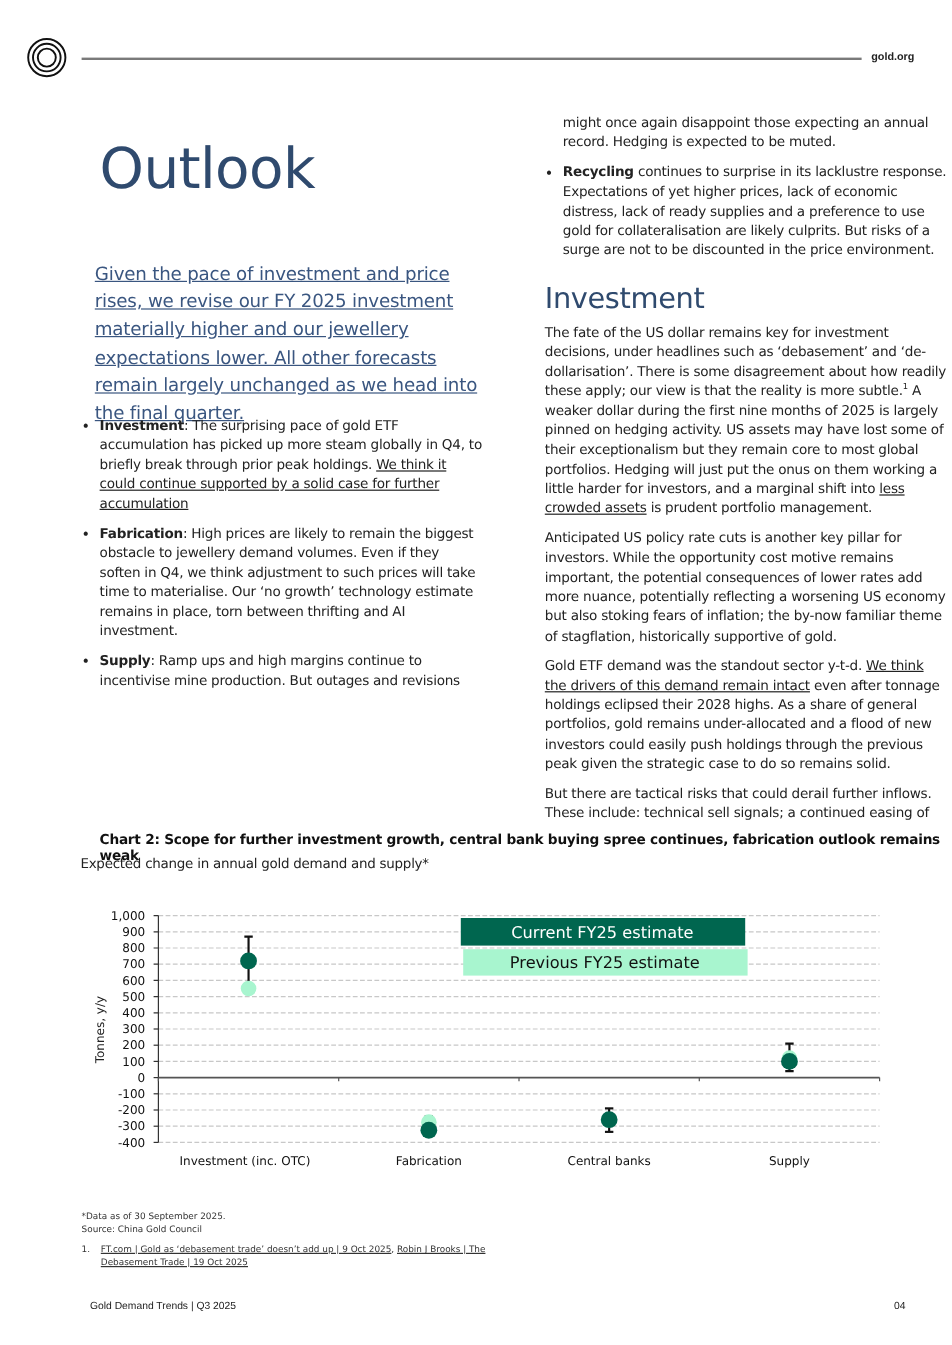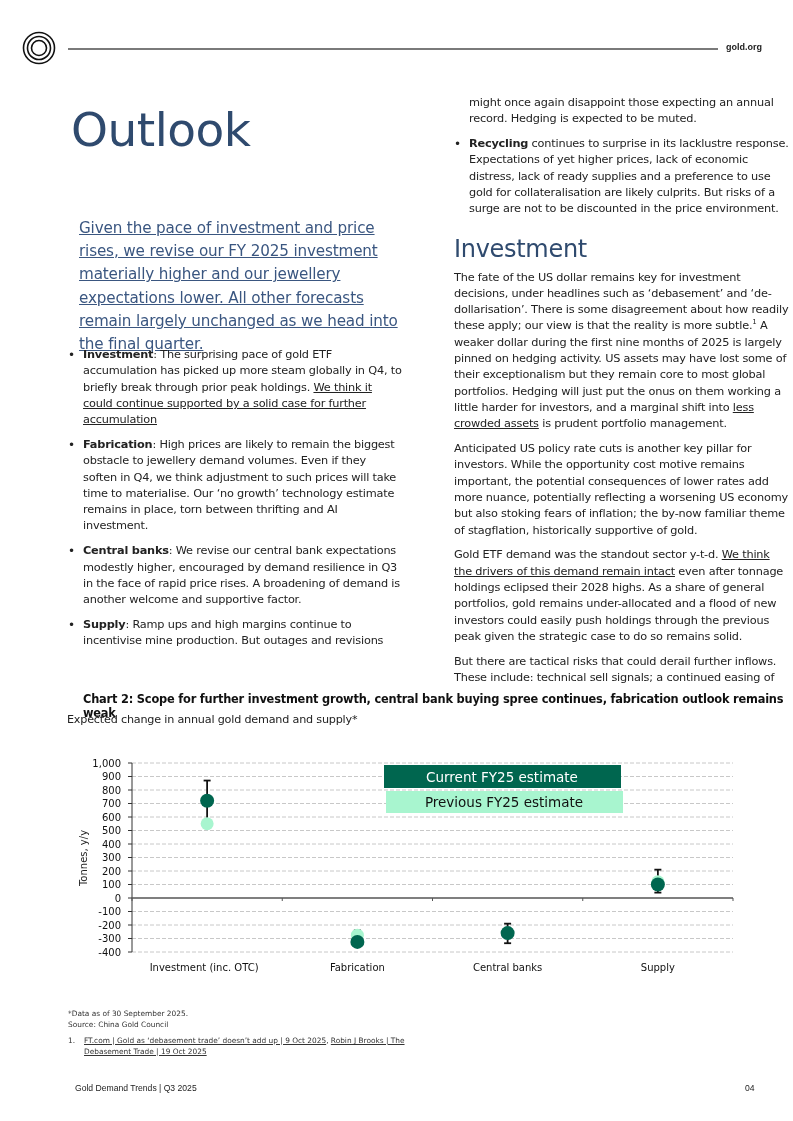--- a/index.html
+++ b/index.html
@@ -1,21 +1,21 @@
 <!DOCTYPE html>
 <html><head>
 <meta charset="utf-8">
 <style>
   html, body { margin:0; padding:0; background:#fff; }
   body { width:793px; height:1121px; position:relative; overflow:hidden; font-family:"DejaVu Sans", sans-serif; color:#1a1a1a; }
   .abs { position:absolute; }
   #logo { left:22px; top:31px; width:34px; height:34px; }
   #header-rule { left:68px; top:48px; width:650px; height:2px; background:#7a7a7a; }
   #site { right:31px; top:42px; font-size:9px; font-weight:bold; color:#222; font-family:"Liberation Sans", sans-serif; }
-  #title { left:67px; top:96px; font-size:47px; color:#2f4a6e; font-family:"DejaVu Sans", sans-serif; font-weight:normal; letter-spacing:-0.5px; margin:4px; line-height:60px; }
+  #title { left:67px; top:96px; font-size:47px; color:#2f4a6e; font-family:"DejaVu Sans", sans-serif; font-weight:normal; letter-spacing:-0.5px; margin:16px; line-height:60px; }
   #lead { left:67px; top:205px; width:335px; font-size:15.2px; line-height:23.2px; color:#3a5680; margin:12px; letter-spacing:-0.15px;text-decoration:underline; }
   .col { font-size:11.3px; line-height:16.3px; color:#222; letter-spacing:-0.2px; }
   .col p { margin:0 0 8.5px 0; }
   ul.bul { list-style:none; margin:0; padding:0; }
   ul.bul li { position:relative; padding-left:15px; margin-bottom:8.5px; }
   ul.bul li::before { content:"•"; position:absolute; left:0; top:0; font-size:12px; }
   ul.bul li.cont::before { content:""; }
   b { font-weight:bold; }
   u { text-decoration:underline; }
   #leftcol { left:68px; top:327px; width:335px;margin-top:20px; }
@@ -46,21 +46,20 @@
 <div class="abs" id="header-rule"></div>
 <div class="abs" id="site">gold.org</div>
 
 <h1 class="abs" id="title">Outlook</h1>
 <p class="abs" id="lead">Given the pace of investment and price rises, we revise our FY 2025 investment materially higher and our jewellery expectations lower. All other forecasts remain largely unchanged as we head into the final quarter.</p>
 
 <div class="abs col" id="leftcol">
   <ul class="bul">
     <li><b>Investment</b><span>: The surprising pace of gold ETF accumulation has picked up more steam globally in Q4, to briefly break through prior peak holdings. </span><u>We think it could continue supported by a solid case for further accumulation</u></li>
     <li><b>Fabrication</b><span>: High prices are likely to remain the biggest obstacle to jewellery demand volumes. Even if they soften in Q4, we think adjustment to such prices will take time to materialise. Our ‘no growth’ technology estimate remains in place, torn between thrifting and AI investment.</span></li>
-    <li><b>Central banks</b><span>: We revise our central bank expectations modestly higher, encouraged by demand resilience in Q3 in the face of rapid price rises. A broadening of demand is another welcome and supportive factor.</span></li>
     <li><b>Supply</b><span>: Ramp ups and high margins continue to incentivise mine production. But outages and revisions</span></li>
   </ul>
 </div>
 
 <div class="abs col" id="rightcol">
   <ul class="bul">
     <li class="cont"><span>might once again disappoint those expecting an annual record. Hedging is expected to be muted.</span></li>
     <li><b>Recycling</b><span> continues to surprise in its lacklustre response. Expectations of yet higher prices, lack of economic distress, lack of ready supplies and a preference to use gold for collateralisation are likely culprits. But risks of a surge are not to be discounted in the price environment.</span></li>
   </ul>
   <h2 id="inv-h">Investment</h2>

